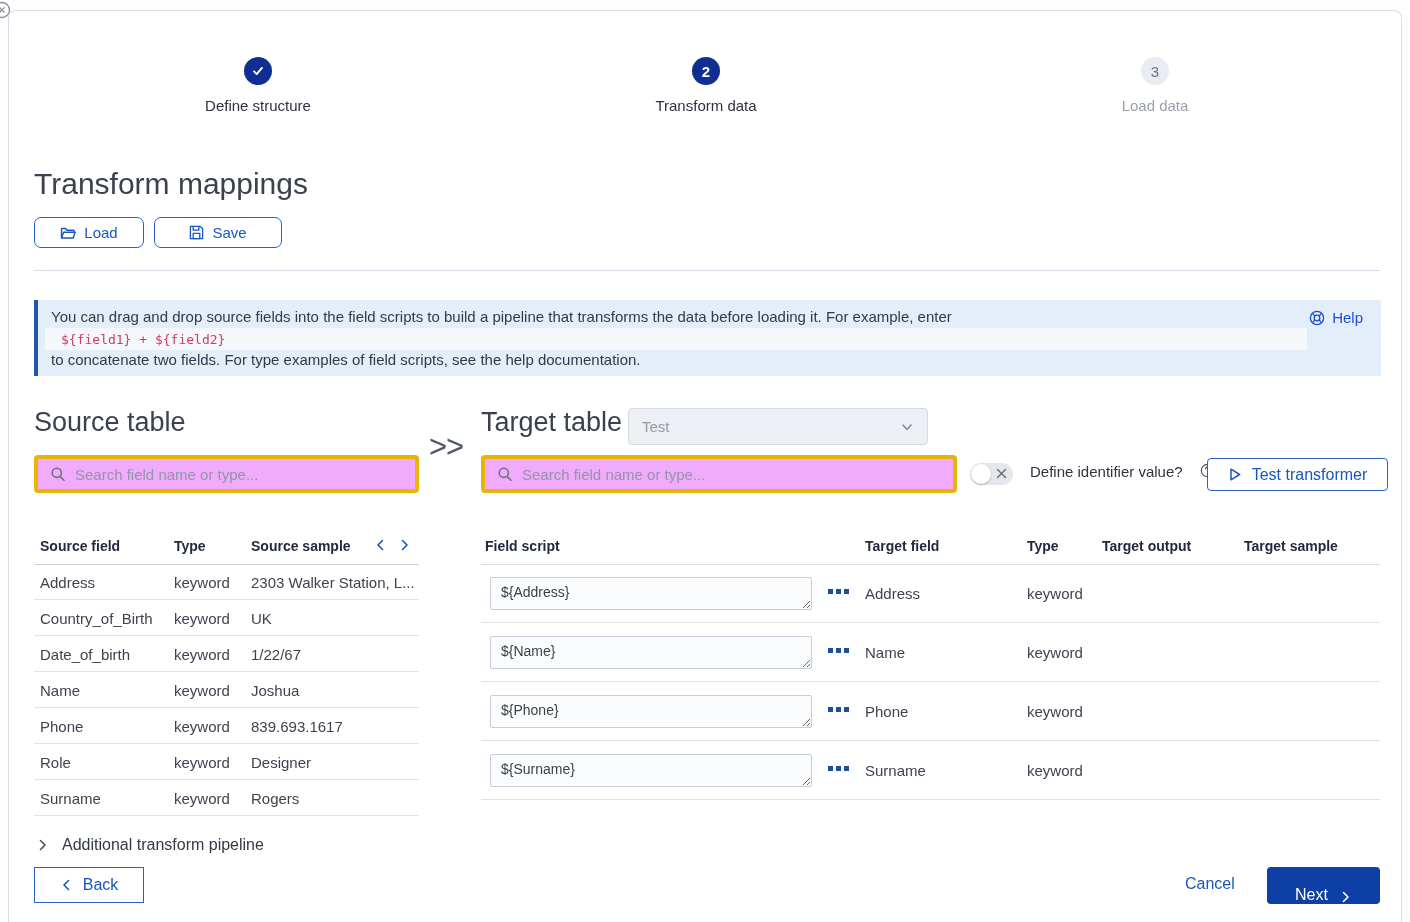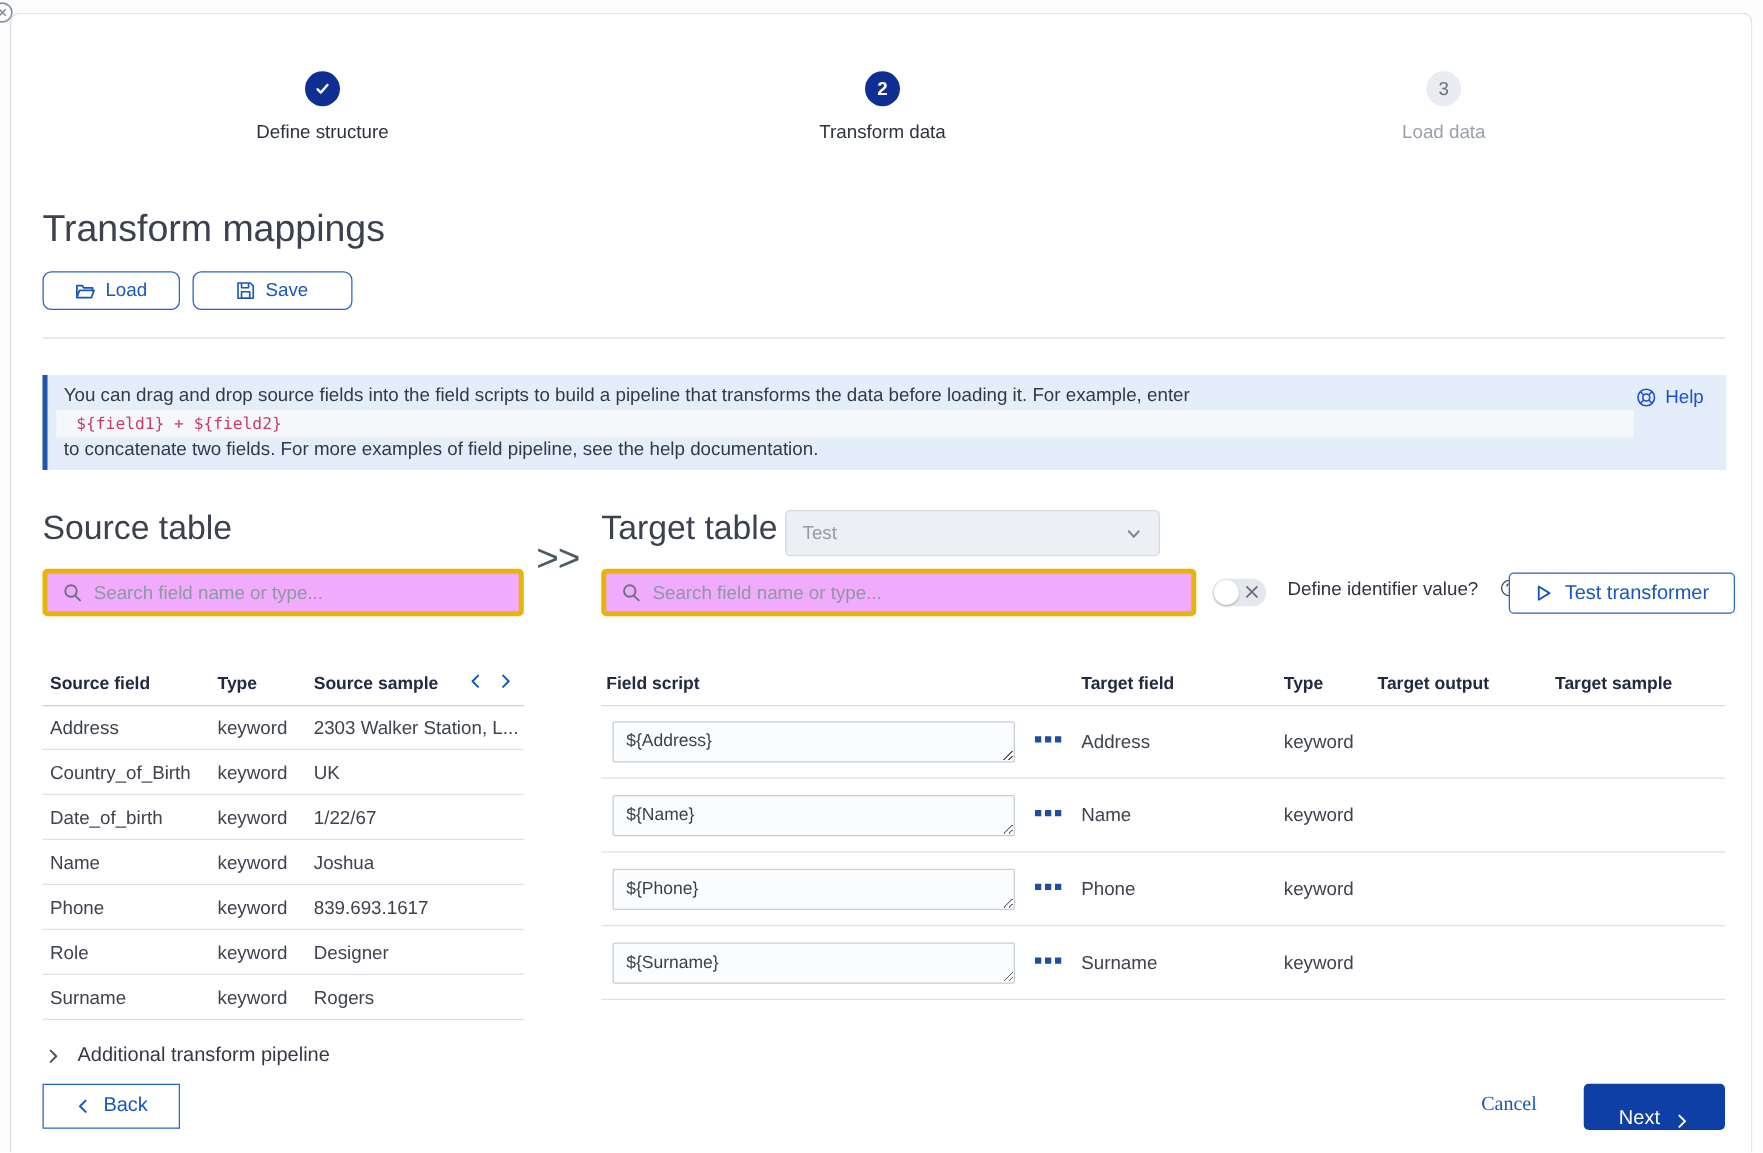--- a/index.html
+++ b/index.html
@@ -161,21 +161,21 @@
     color: #333a46; font-size: 16px; cursor: pointer;
   }
   .collapse-row .chev { color: #4a5260; }
   .btn-back {
     position: absolute; left: 25px; top: 856px; width: 110px; height: 36px;
     border: 1px solid #2a63c4; border-radius: 0; background: #fff; color: #1757be;
     font-size: 16px; display: flex; align-items: center; justify-content: center; gap: 10px;
     cursor: pointer;
   }
   .link-cancel {
-    position: absolute; left: 1176px; top: 864px; font-size: 16px; color: #1757be; cursor: pointer; font-family: Liberation Serif, serif;
+    position: absolute; left: 1176px; top: 864px; font-size: 16px; color: #1757be; cursor: pointer;
   }
   .btn-next {
     position: absolute; left: 1258px; top: 856px; width: 113px; height: 37px;
     background: #0d3fa4; border: none; border-radius: 4px; color: #ffffff;
     font-size: 16px; display: flex; align-items: flex-end; justify-content: center; gap: 11px;
     cursor: pointer;
   }
   svg { display: block; }
 </style>
 </head>
@@ -223,21 +223,21 @@
     <span>Save</span>
   </button>
 
   <div class="divider"></div>
 
   <div class="banner">
     <div class="banner-line" style="top:8px">You can drag and drop source fields into the field scripts to build a pipeline that transforms the data before loading it. For example, enter</div>
     <div class="banner-code-strip">
       <span class="banner-code">${field1} + ${field2}</span>
     </div>
-    <div class="banner-line" style="top:51px">to concatenate two fields. For more examples of field pipeline, see the help documentation.</div>
+    <div class="banner-line" style="top:51px">to concatenate two fields. For type examples of field scripts, see the help documentation.</div>
     <div class="banner-help">
       <svg width="16" height="16" viewBox="0 0 16 16" fill="none" stroke="currentColor" stroke-width="1.3">
         <circle cx="8" cy="8" r="6.6"></circle>
           <circle cx="8" cy="8" r="2.8"></circle>
         <path d="M3.4 3.4 L6 6 M12.6 3.4 L10 6 M12.6 12.6 L10 10 M3.4 12.6 L6 10"></path>
       </svg>
       <span>Help</span>
     </div>
   </div>
 

